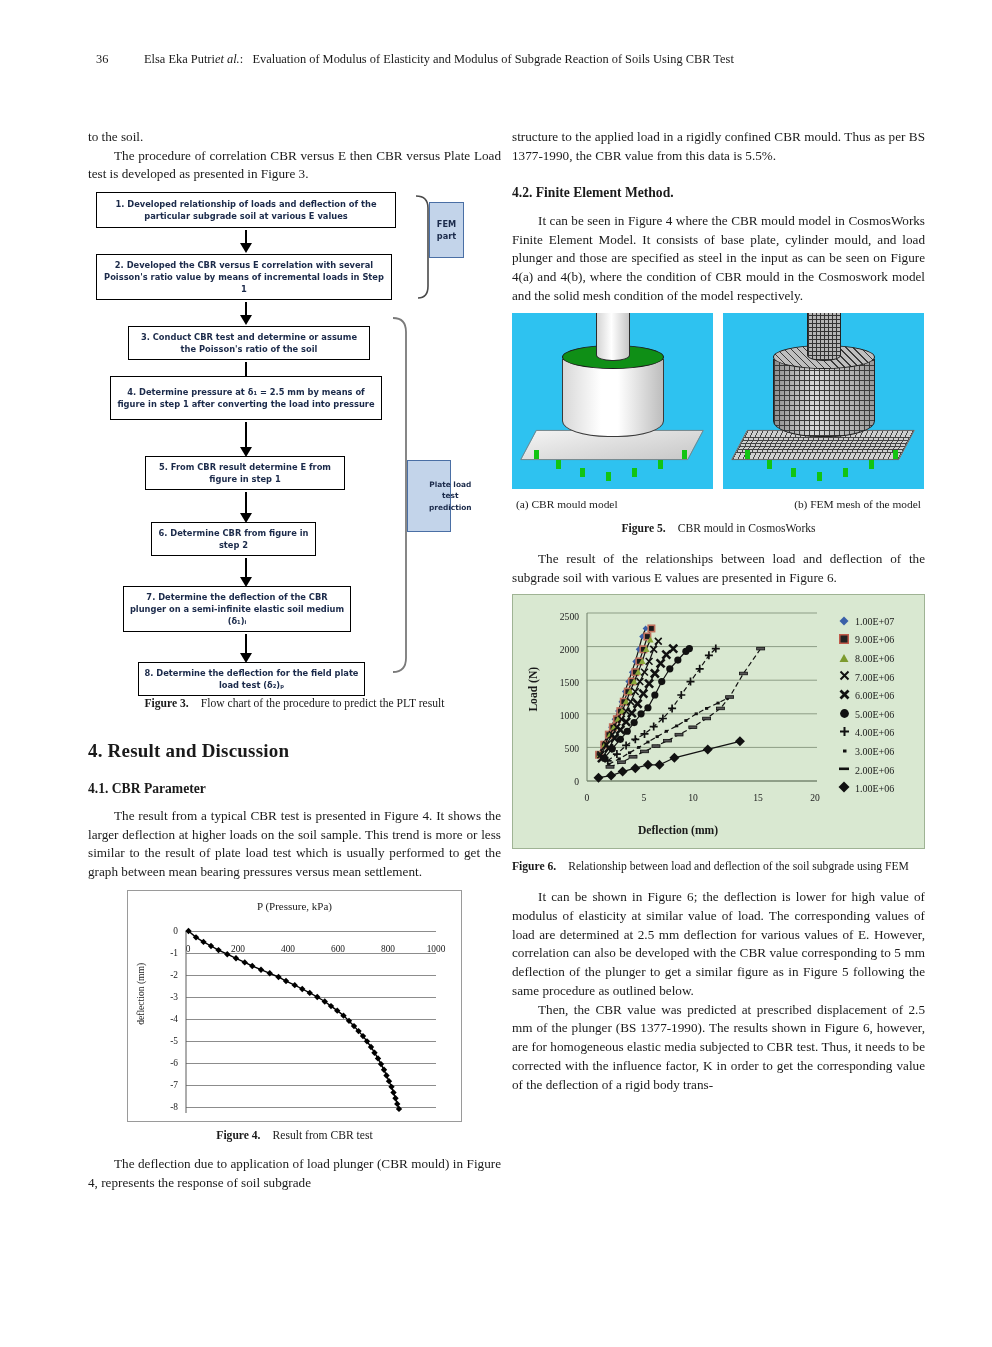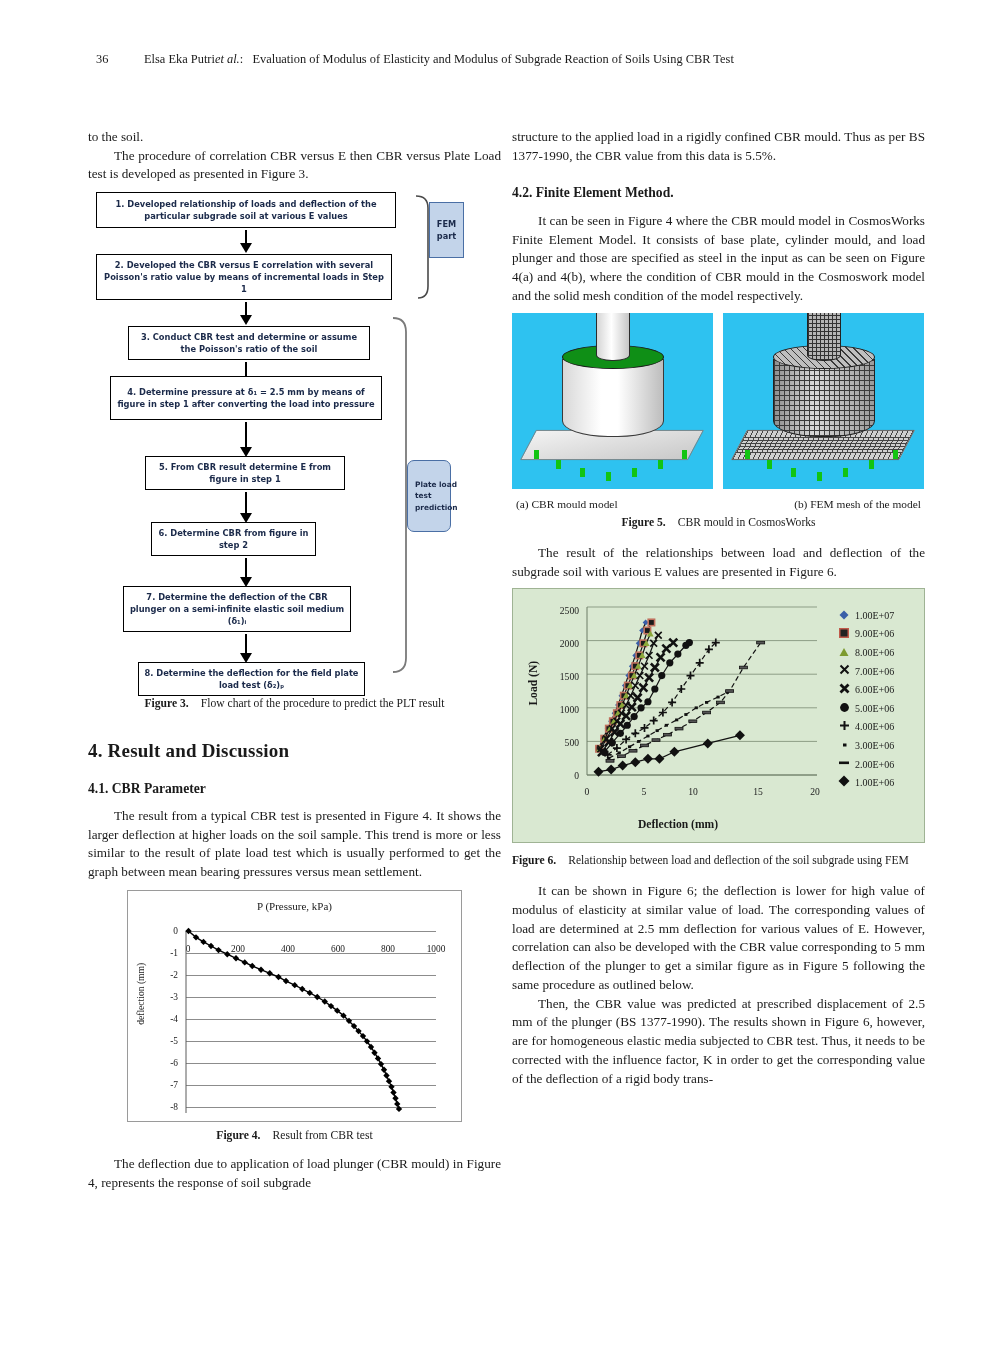--- a/index.html
+++ b/index.html
@@ -61,21 +61,21 @@
     padding:3px 5px;
   }
   .sbox {
     position:absolute; border:1px solid #4a6fa5; background:#c3d4ea;
     font-family:"DejaVu Sans", sans-serif;
     font-size:8.2px; font-weight:bold; color:#1b2a4a;
     line-height:1.55; text-align:center;
     display:flex; align-items:center; justify-content:center;
     padding:4px;
   }
-  .sbox.tall { text-align:left; justify-content:flex-start; padding-left:7px;border-radius:7px; }
+  .sbox.tall { text-align:center; justify-content:flex-start; padding-left:21px; }
   .arrow { position:absolute; width:2.4px; background:#000; }
   .arrow::after {
     content:""; position:absolute; left:50%; bottom:-9px;
     transform:translateX(-50%);
     border-left:6px solid transparent; border-right:6px solid transparent;
     border-top:10px solid #000;
   }
   .plainline { position:absolute; background:#000; }
   .svgover { position:absolute; left:0; top:0; width:413px; height:500px; pointer-events:none; }
 
@@ -384,21 +384,21 @@
         <div class="greenfix" style="left:120px; bottom:12px;"></div>
         <div class="greenfix" style="left:146px; bottom:20px;"></div>
         <div class="greenfix" style="left:170px; bottom:30px;"></div>
       </div>
     </div>
 
     <div class="f5labels">
       <span>(a)     CBR mould model</span>
       <span>(b) FEM mesh of the model</span>
     </div>
-    <p class="figcap centered" style="margin-top:2px;">
+    <p class="figcap centered" style="margin-top:8px;">
       <b>Figure 5.</b><span class="gap"></span><span>CBR mould in CosmosWorks</span>
     </p>
 
     <p class="ind" style="margin-top:14px;">The result of the relationships between load and deflection of the subgrade soil with various E values are presented in Figure 6.</p>
 
     <div class="fig6wrap">
       <div class="f6ylab">Load (N)</div>
       <div class="f6xlab">Deflection (mm)</div>
 
       <div class="f6ytick" style="left:26px; top:180px;">0</div>

